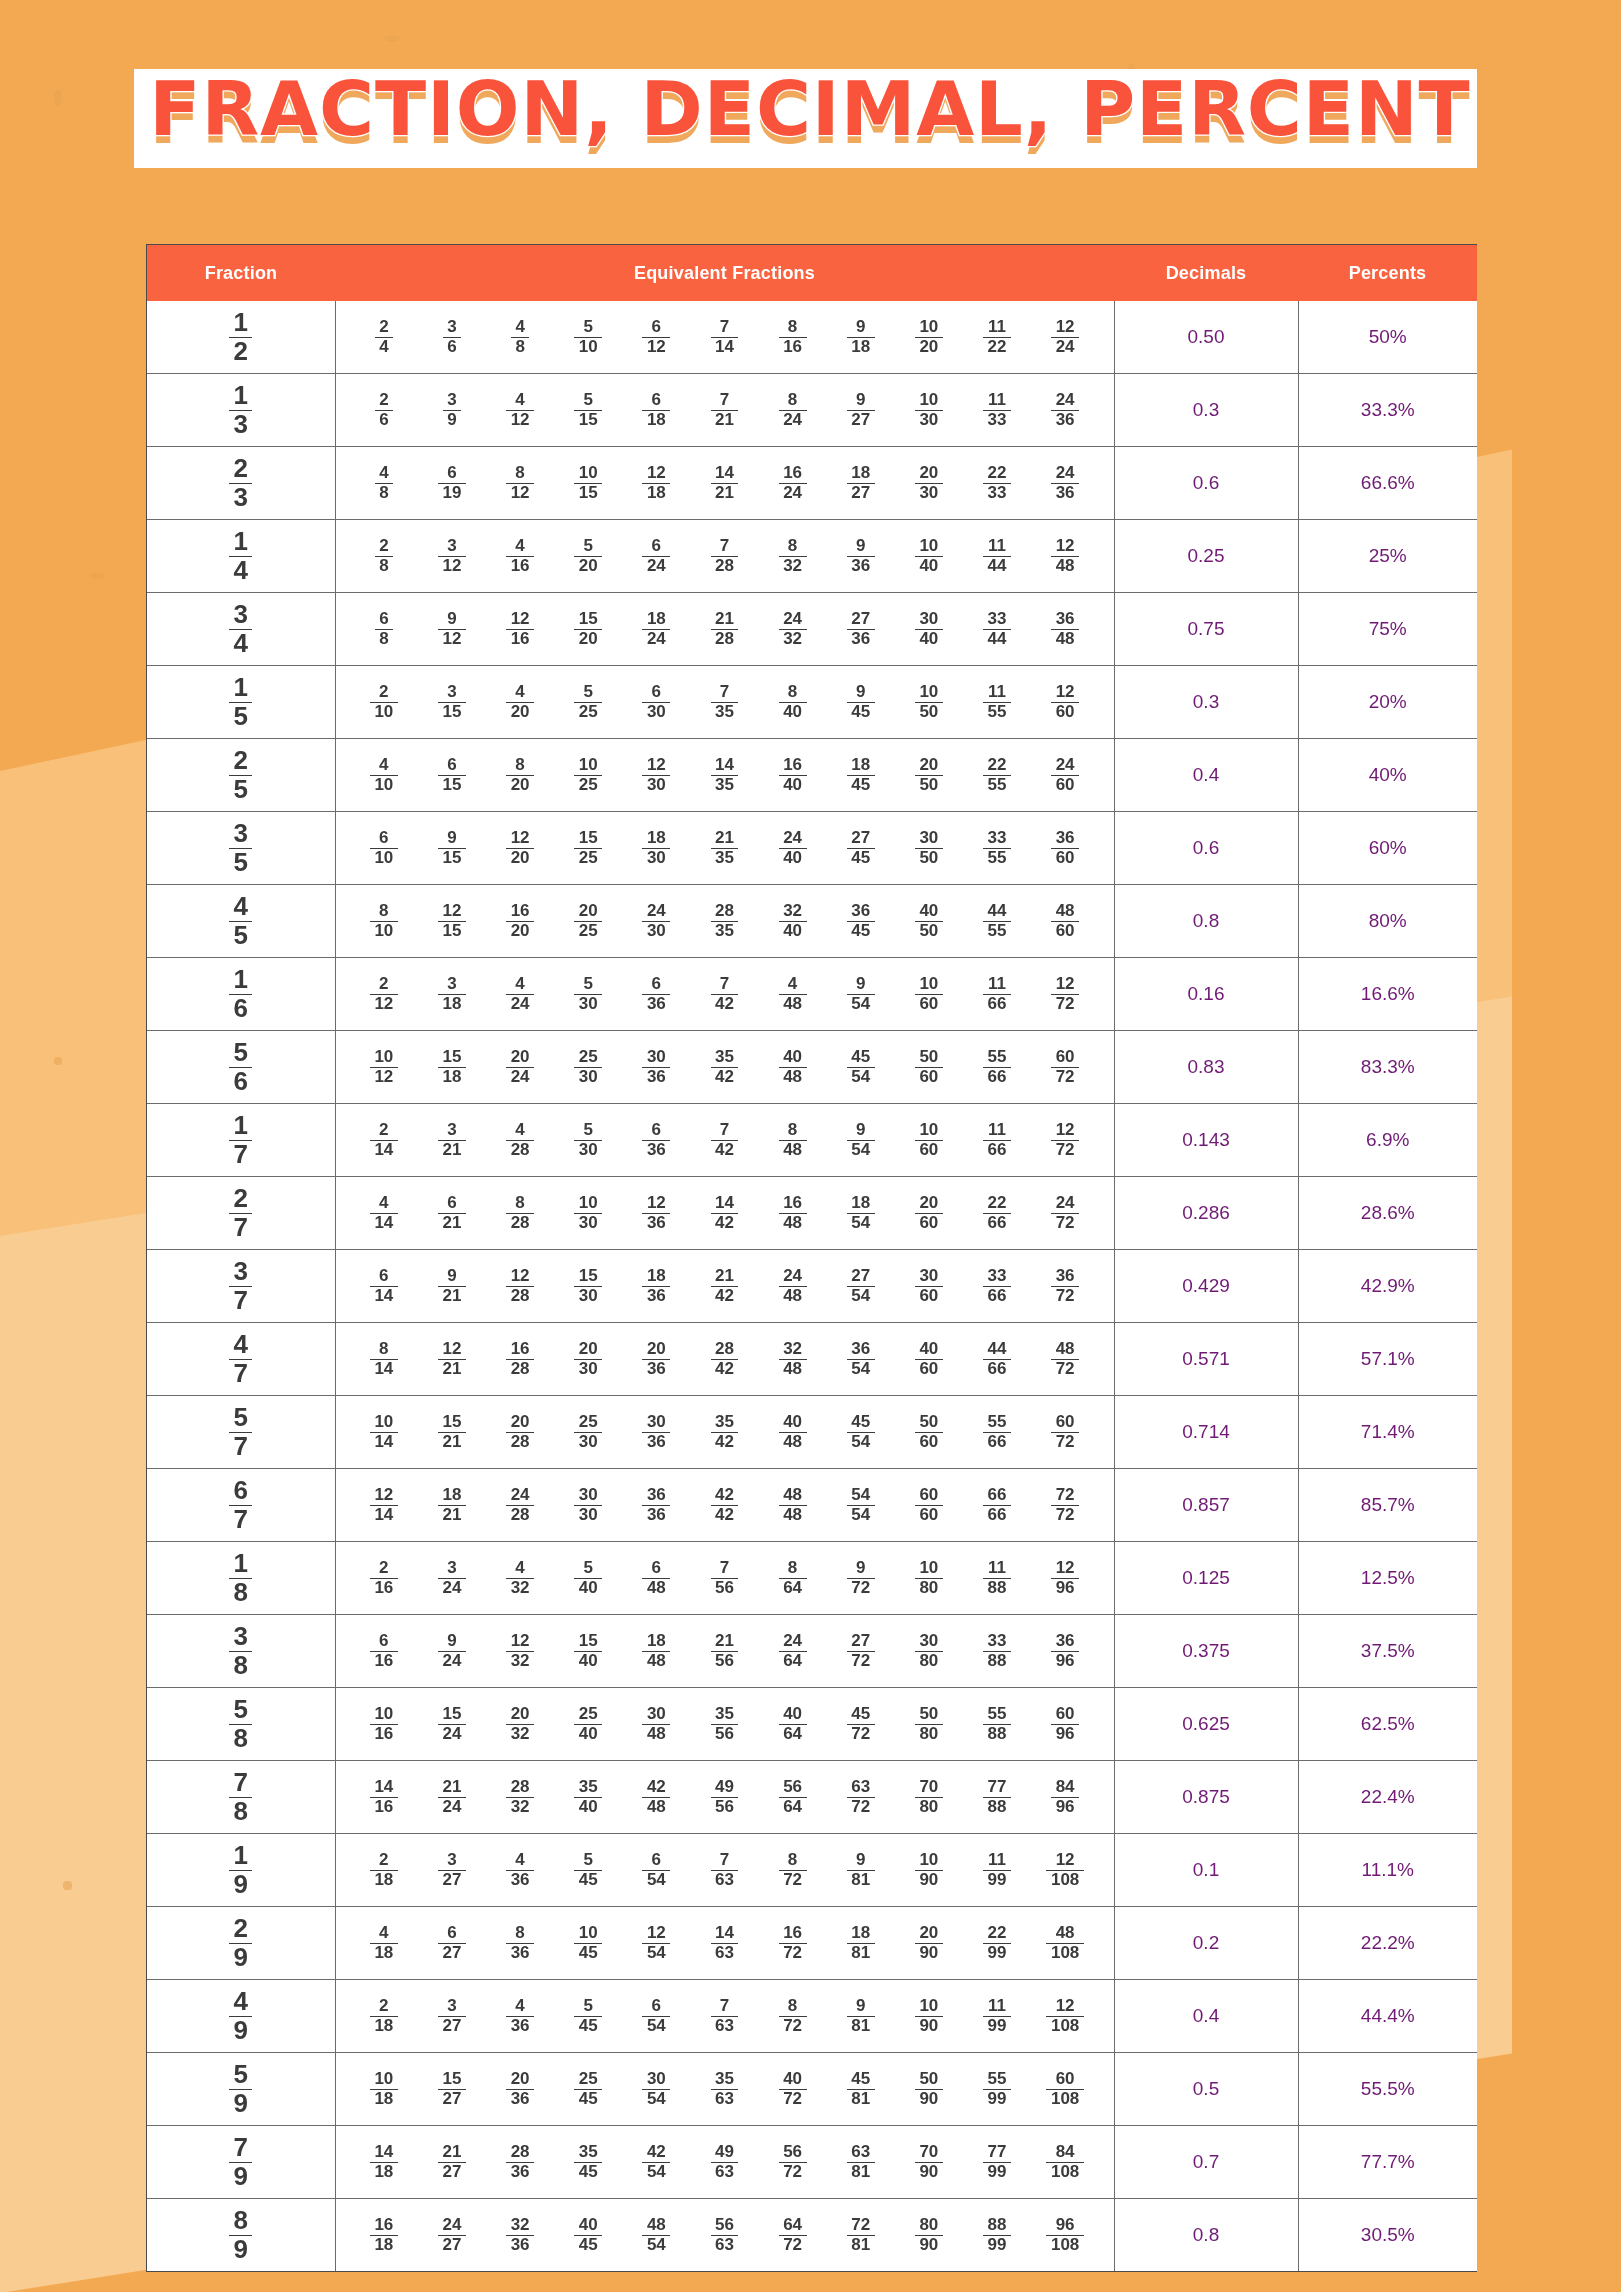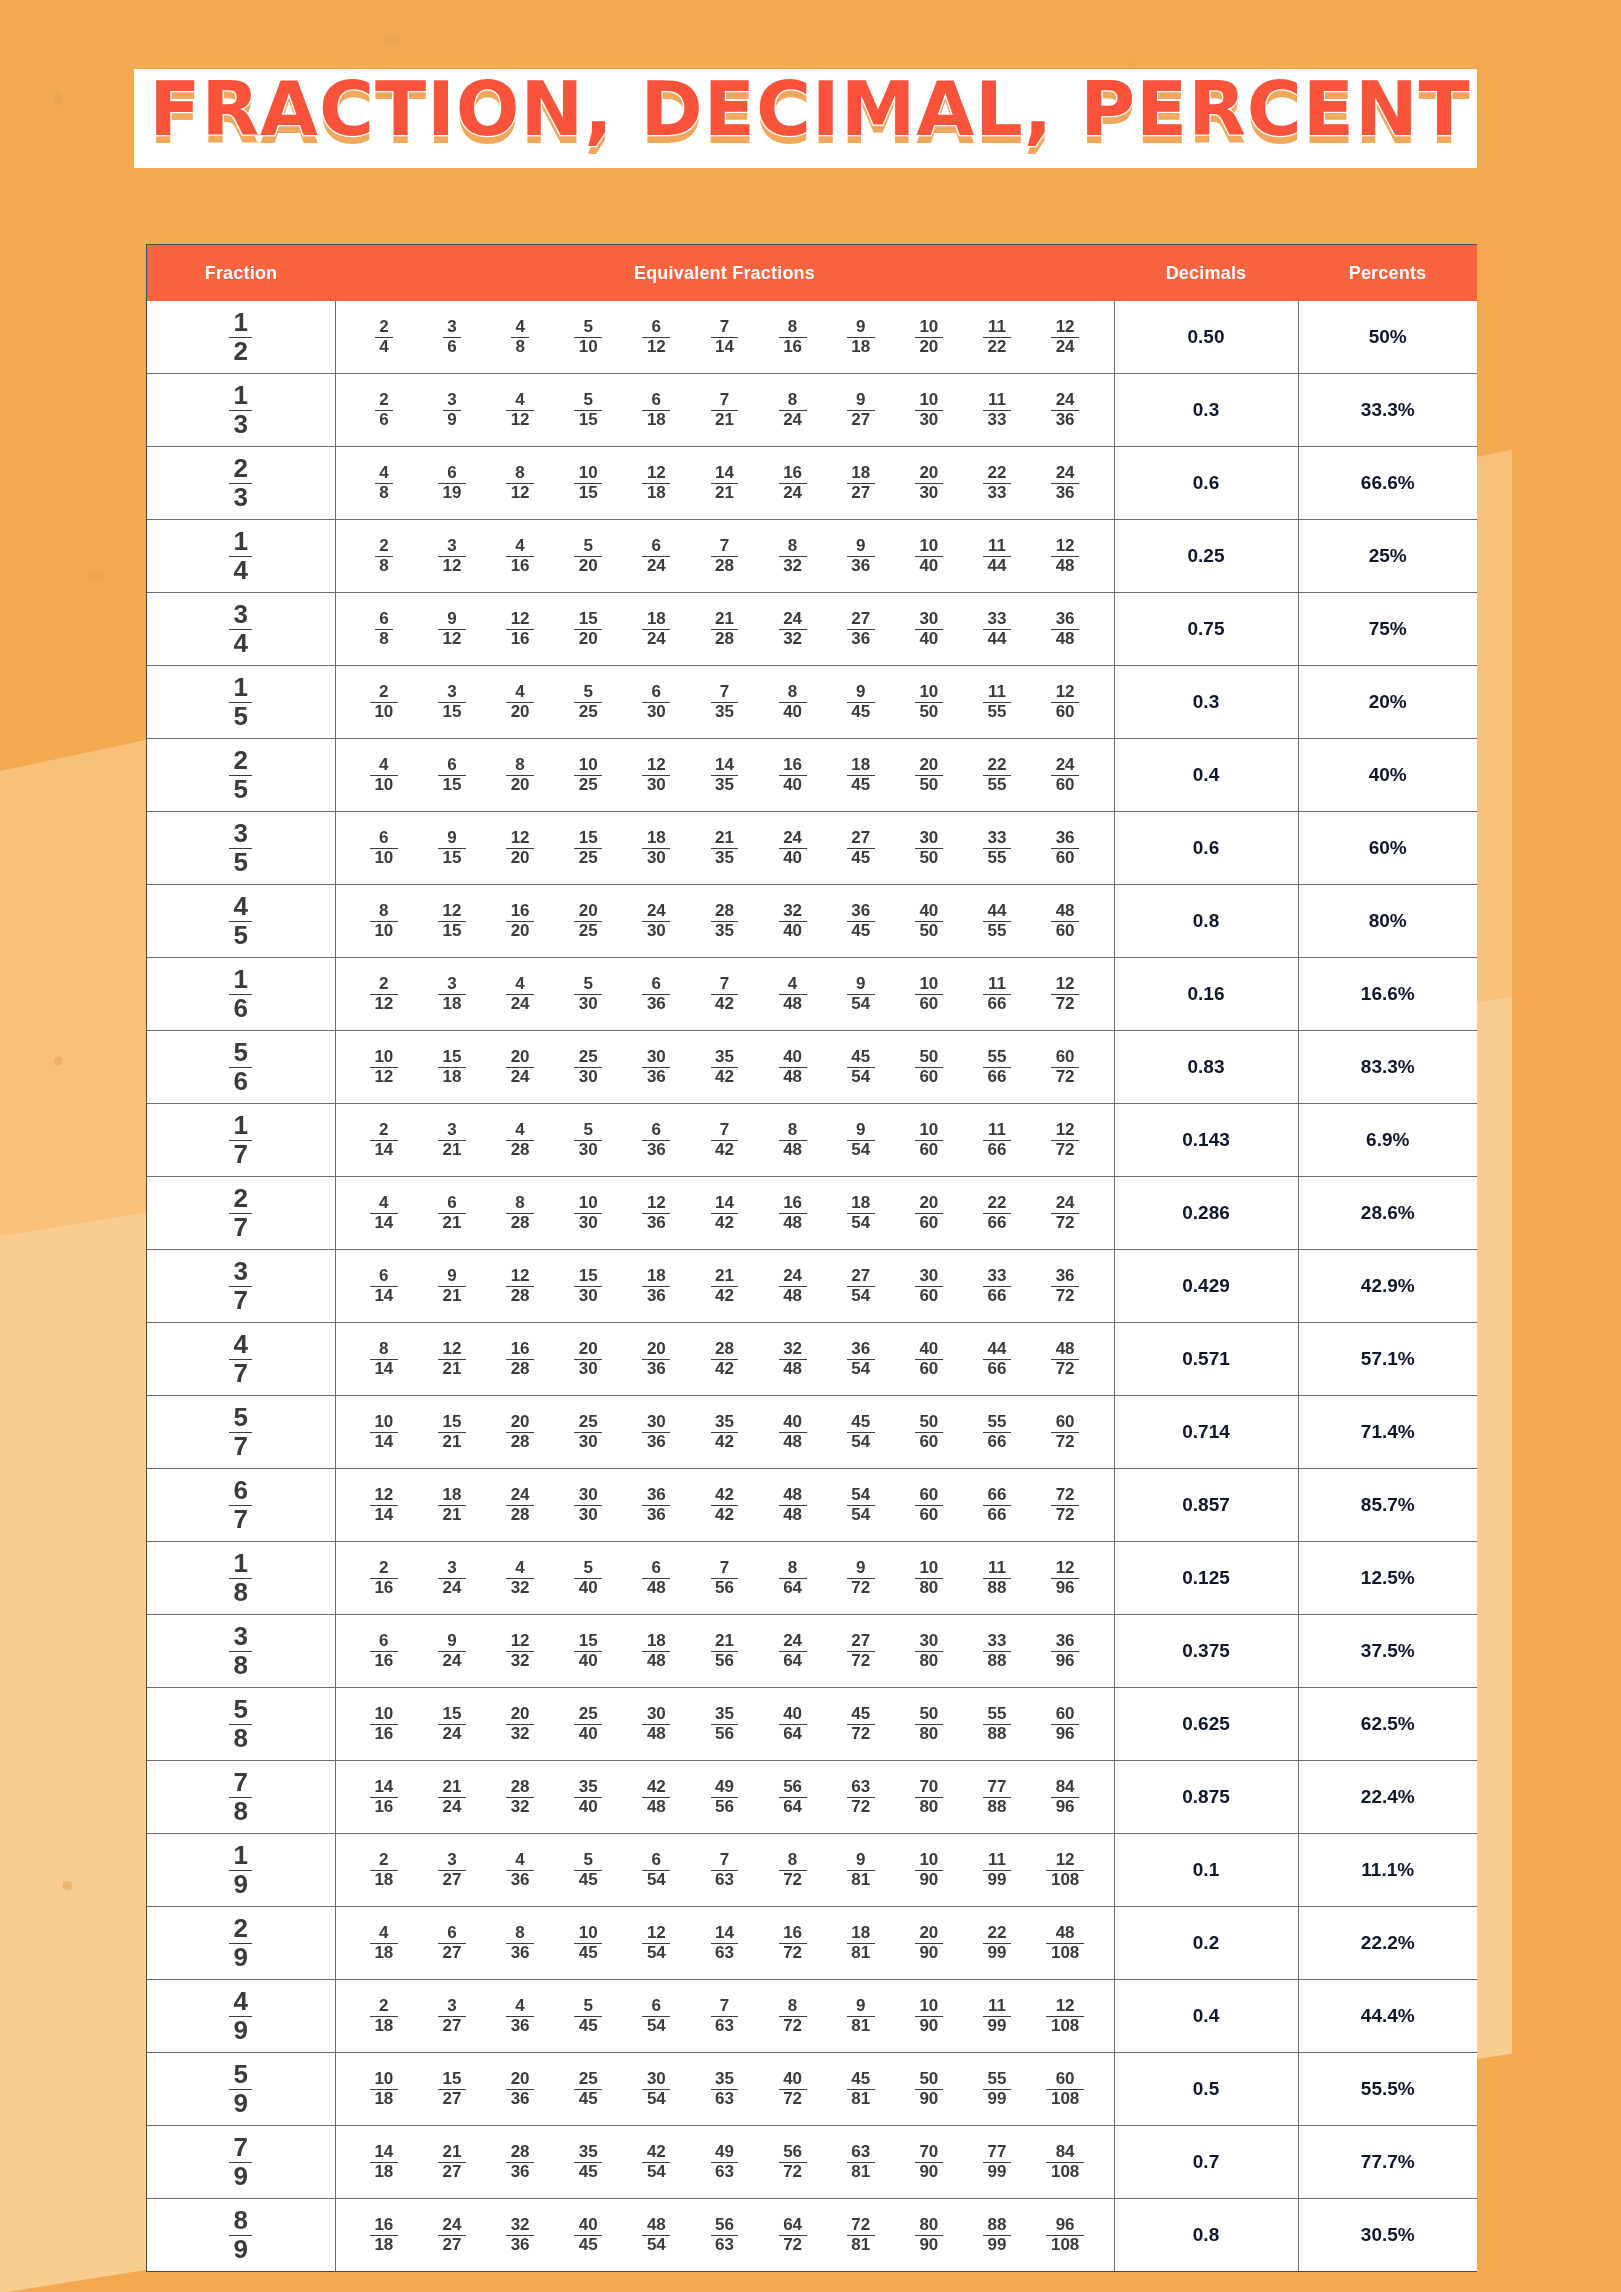--- a/index.html
+++ b/index.html
@@ -138,22 +138,22 @@
     background: #ffffff;
     vertical-align: middle;
     text-align: center;
   }
   table.fdp tbody td:last-child { border-right: 0; }
   table.fdp tbody tr:first-child td { border-top: 0; }
 
   .cell-main { padding: 0 5.4px; }
   .cell-dec, .cell-pct {
     font-size: 19px;
-    font-weight: 700;
-    color: #0f172a;
+    font-weight: 400;
+    color: #701a75;
   }
 
   
   .frac {
     display: inline-block;
     text-align: center;
     line-height: 1.03;
     color: #3b3b3b;
   }
   .frac .num {

